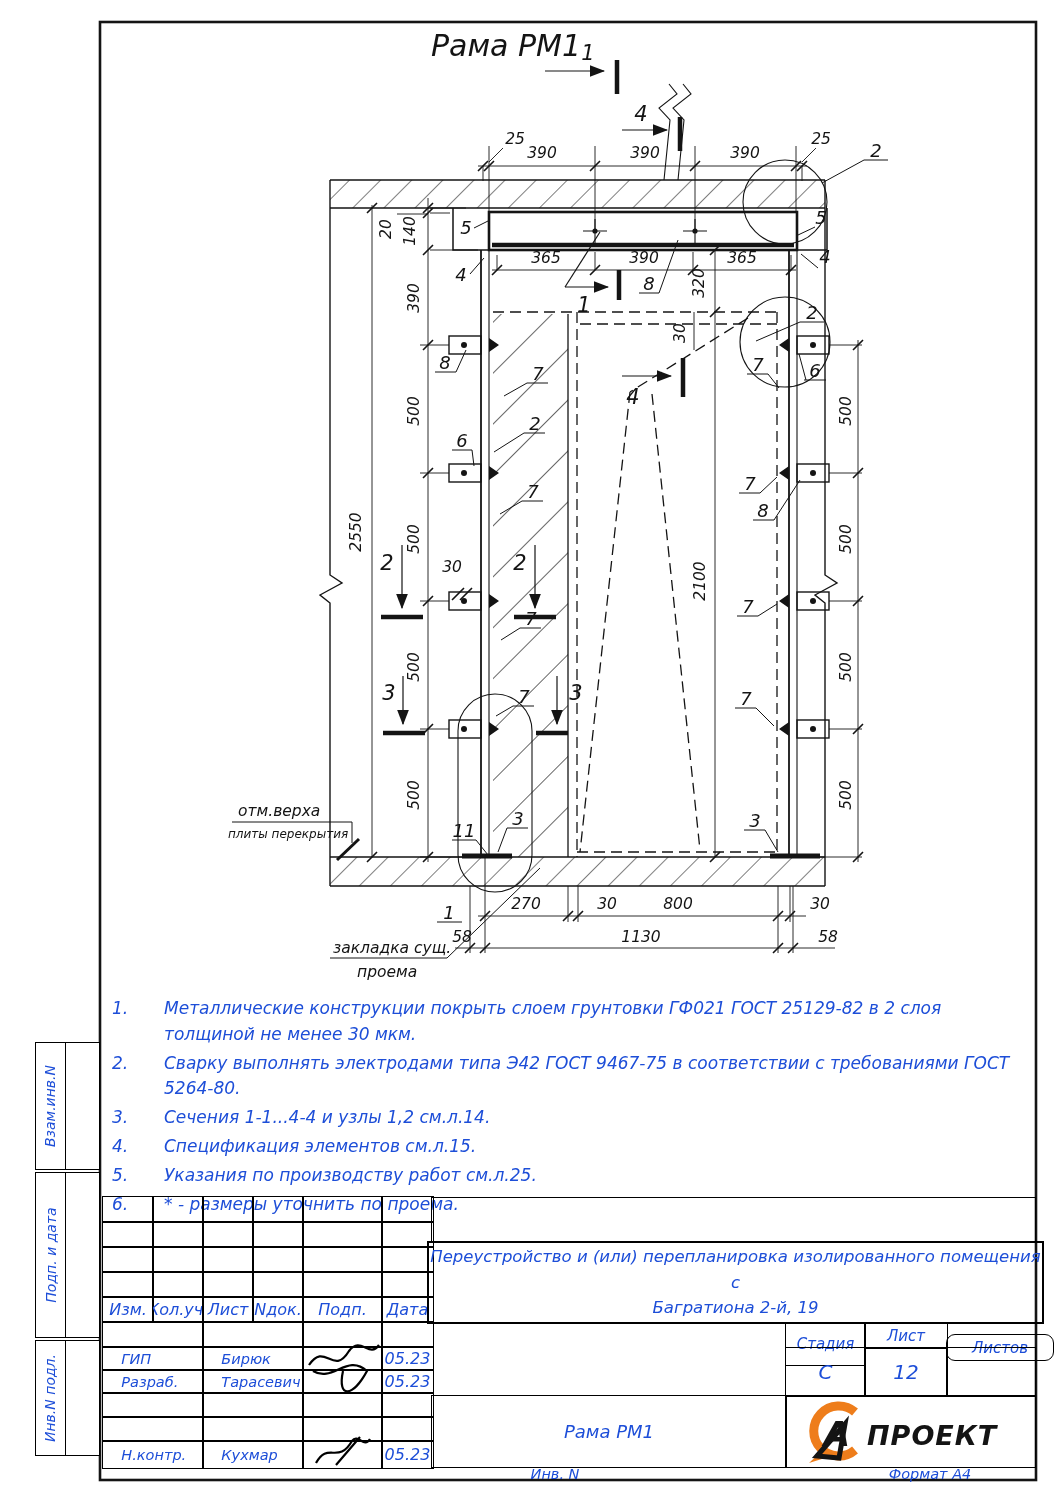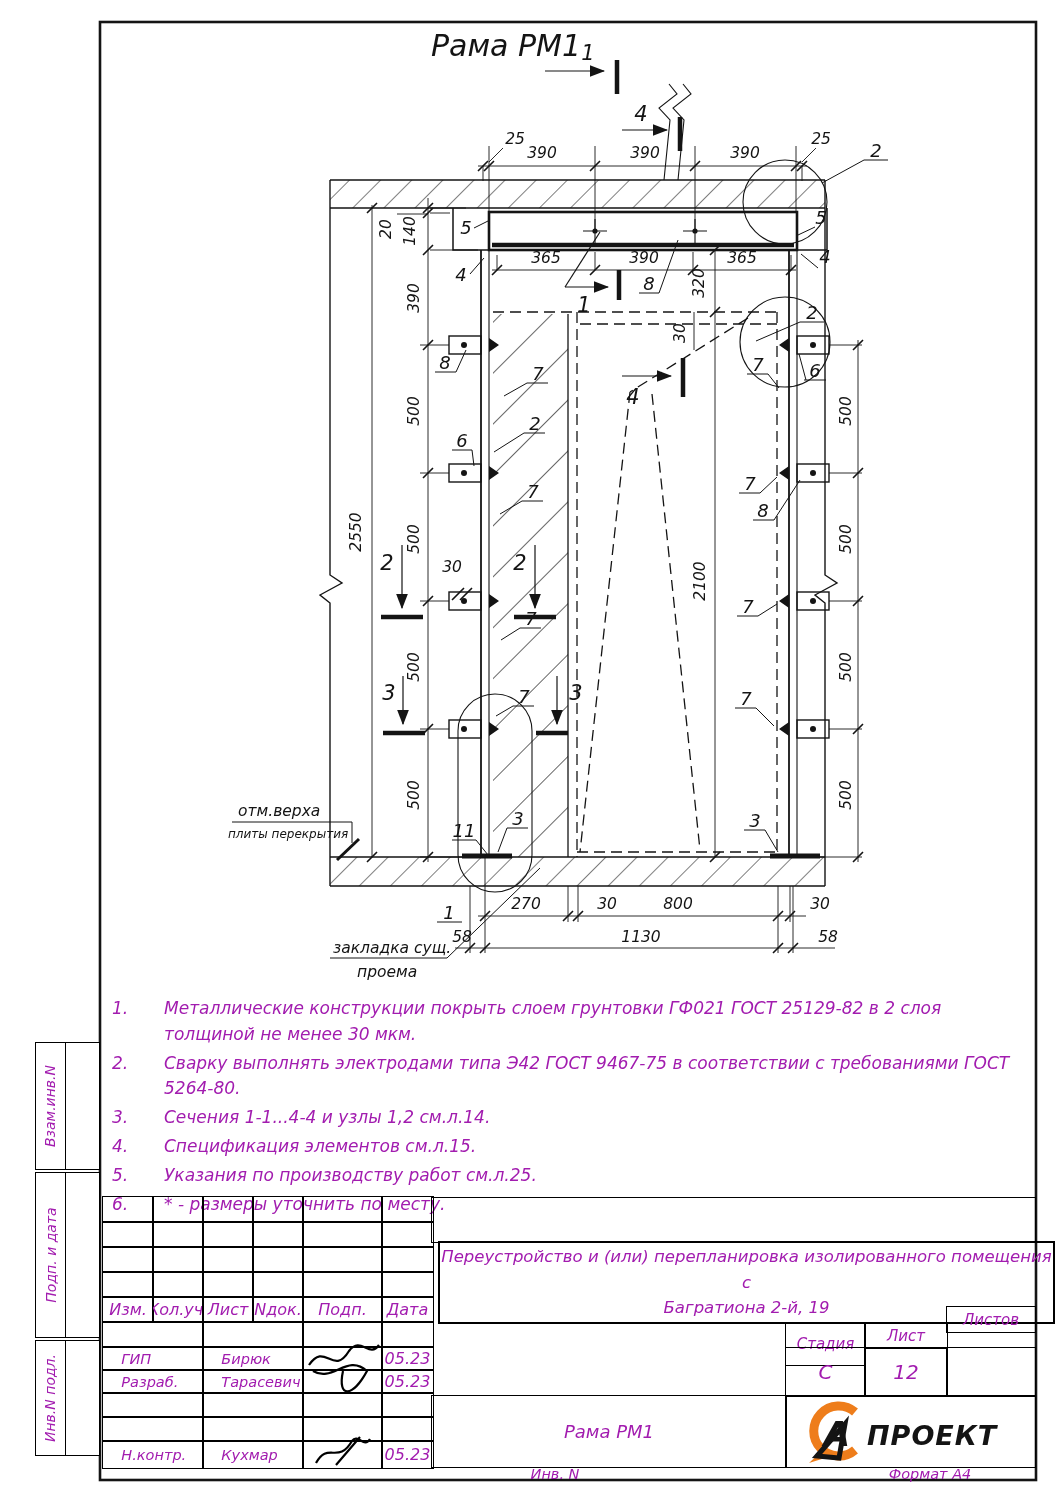--- a/index.html
+++ b/index.html
@@ -1,16 +1,16 @@
 <!DOCTYPE html>
 <html><head>
 <meta charset="utf-8">
 <style>
   html,body{margin:0;padding:0;background:#888;}
-  .page{position:relative;width:1060px;height:1500px;background:#fff;font-family:"DejaVu Sans",sans-serif;color:#a21caf;overflow:hidden;}
+  .page{position:relative;width:1060px;height:1500px;background:#fff;font-family:"DejaVu Sans",sans-serif;color:#1d4ed8;overflow:hidden;}
   svg.cv{position:absolute;left:0;top:0;}
   svg.cv .ln{stroke:#141414;fill:none;}
   svg.cv text{fill:#141414;stroke:none;font-style:italic;font-family:"DejaVu Sans",sans-serif;}
   .mid{text-anchor:middle;}
   .t12{font-size:12px;}.t16{font-size:15.5px;}.t18{font-size:18px;}.t21{font-size:21px;}.t31{font-size:30px;}
   
   .notes{position:absolute;left:112px;top:996px;width:905px;font-style:italic;font-size:17px;line-height:1.52;}
   .nrow{display:flex;margin-bottom:3px;}
   .nnum{width:52px;flex:0 0 52px;}
   .ntext{flex:1;}
@@ -284,21 +284,21 @@
   <div class="nrow">
         <span class="nnum">4.</span>
         <span class="ntext">Спецификация элементов см.л.15.</span>
       </div>
   <div class="nrow">
         <span class="nnum">5.</span>
         <span class="ntext">Указания по производству работ см.л.25.</span>
       </div>
   <div class="nrow">
         <span class="nnum">6.</span>
-        <span class="ntext">* - размеры уточнить по месту.</span>
+        <span class="ntext">* - размеры уточнить по проема.</span>
       </div>
 </div>
 
 <div class="stamp" style="top:1042px;height:128px;">
   <div class="lab">
         <span>Взам.инв.N</span>
       </div>
 </div>
 <div class="stamp" style="top:1172px;height:166px;">
   <div class="lab">
@@ -377,27 +377,27 @@
   </div>
 
   <svg class="abs" style="left:200px;top:140px;" width="80" height="70">
     <path d="M6,28 C22,4 30,40 46,14 C58,-2 66,22 76,8 M10,34 C30,46 44,16 64,34 C50,60 34,62 40,34" stroke="#000" stroke-width="2.2" fill="none"></path>
   </svg>
   <svg class="abs" style="left:205px;top:238px;" width="70" height="34">
     <path d="M8,28 C20,6 30,30 44,6 C50,-2 56,14 62,4 M28,30 L52,2" stroke="#000" stroke-width="2.2" fill="none"></path>
   </svg>
 
   <div class="abs cell" style="left:328px;top:0;width:605px;height:46px;"></div>
-  <div class="abs cell projcell" style="left:335px;top:44px;width:617px;height:83px;border-width:2px;">
+  <div class="abs cell projcell" style="left:324px;top:44px;width:617px;height:83px;border-width:2px;">
     <div>Переустройство и (или) перепланировка изолированного помещения с</div>
     <div>Багратиона 2-й, 19</div>
   </div>
   <div class="abs cell hdr" style="left:682px;top:125px;width:81px;height:44px;">Стадия</div>
   <div class="abs cell hdr" style="left:761px;top:125px;width:84px;height:27px;">Лист</div>
-  <div class="abs cell hdr" style="left:843px;top:109px;width:90px;height:27px;">Листов</div>
+  <div class="abs cell hdr" style="left:843px;top:137px;width:108px;height:27px;border-radius:9px;">Листов</div>
   <div class="abs cell val" style="left:682px;top:150px;width:81px;height:50px;">С</div>
   <div class="abs cell val" style="left:761px;top:150px;width:84px;height:50px;">12</div>
   <div class="abs cell val" style="left:843px;top:150px;width:90px;height:50px;"></div>
   <div class="abs cell big" style="left:328px;top:198px;width:356px;height:73px;">Рама РМ1</div>
   <div class="abs cell" style="left:682px;top:198px;width:251px;height:73px;">
     <svg width="235" height="64" viewBox="0 0 235 64">
       <path d="M62,12 A25,25 0 1 0 62,50" stroke="#ee7d1b" stroke-width="9" fill="none"></path>
       <path d="M30,50 L16,63 L32,58 z" fill="#ee7d1b"></path>
       <path d="M24,56 L52,24 L46,58 z" fill="none" stroke="#141414" stroke-width="5"></path>
       <text x="44" y="46" font-size="34" font-weight="bold" font-style="italic" text-anchor="middle" fill="#141414">А</text>

